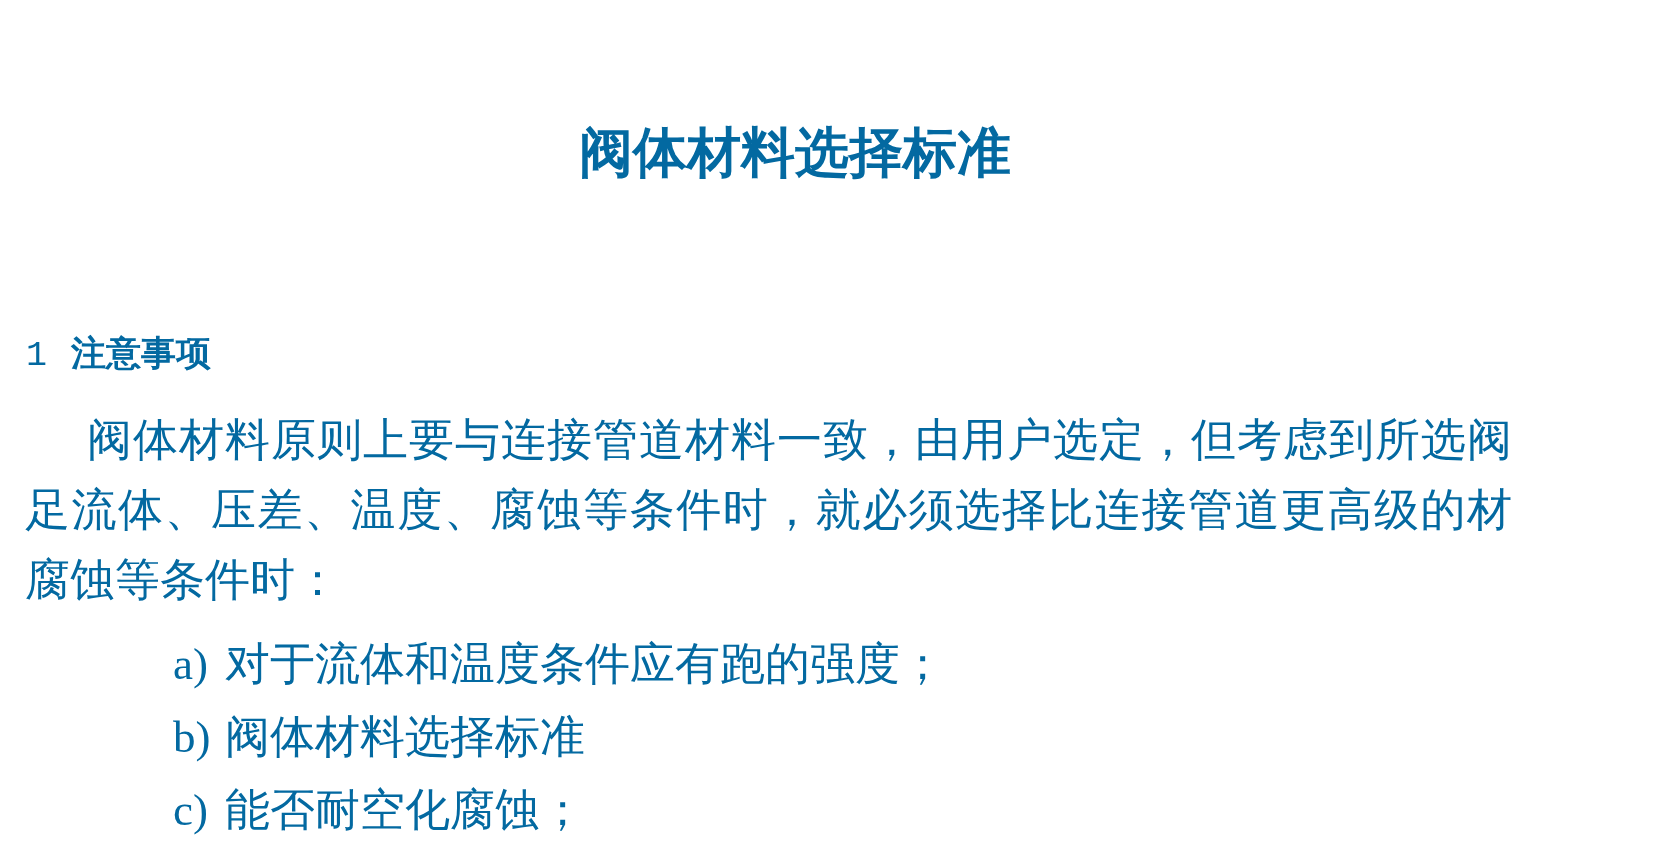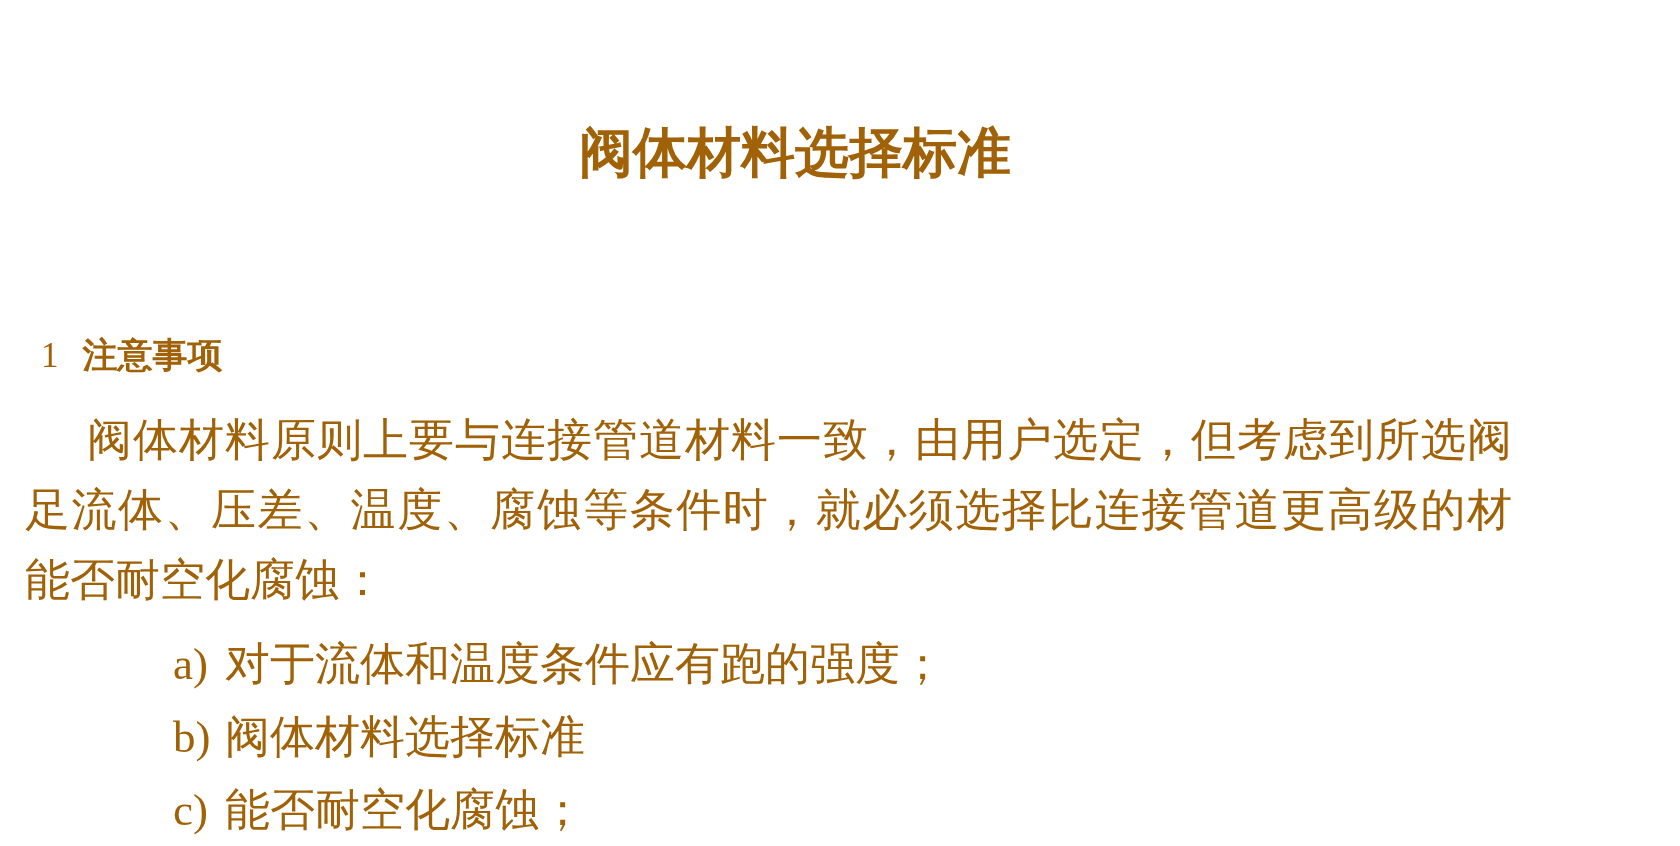--- a/index.html
+++ b/index.html
@@ -5,43 +5,43 @@
   html, body {
     margin: 0;
     padding: 0;
     background: #ffffff;
   }
   .page {
     position: relative;
     width: 1656px;
     height: 846px;
     background: #ffffff;
-    color: #a16207;
+    color: #0369a1;
     overflow: hidden;
     font-family: "Liberation Serif", "DejaVu Serif", serif;
   }
   .doc-title {
     position: absolute;
     top: 110px;
     left: 0;
     width: 1590px;
     margin: 0;
     text-align: center;
     font-family: "Liberation Sans", "DejaVu Sans", sans-serif;
     font-weight: bold;
     font-size: 54px;
     line-height: 84px;
     letter-spacing: 0px;
     white-space: nowrap;
   }
   .section-heading {
     position: absolute;
     top: 334px;
-    left: 41px;
-    font-family: Liberation Serif, serif;
+    left: 26px;
+    font-family: Liberation Mono, monospace;
     font-size: 35px;
     line-height: 44px;
     white-space: nowrap;
   }
   .sec-num {
     font-weight: normal;
     margin-right: 24px;
   }
   .sec-title {
     font-weight: bold;
@@ -93,21 +93,21 @@
 
   <h1 class="doc-title">阀体材料选择标准</h1>
 
   <div class="section-heading">
     <span class="sec-num">1</span><span class="sec-title">注意事项</span>
   </div>
 
   <div class="paragraph">
     <div class="para-line indent justify">阀体材料原则上要与连接管道材料一致，由用户选定，但考虑到所选阀体材料不能满</div>
     <div class="para-line justify">足流体、压差、温度、腐蚀等条件时，就必须选择比连接管道更高级的材料，选择时的基本</div>
-    <div class="para-line">能否耐空化腐蚀：</div>
+    <div class="para-line">腐蚀等条件时：</div>
   </div>
 
   <div class="item-list">
     <div class="list-item">
       <span class="marker">a)</span><span class="item-text">对于流体和温度条件应有跑的强度；</span>
     </div>
     <div class="list-item">
       <span class="marker">b)</span><span class="item-text">阀体材料选择标准</span>
     </div>
     <div class="list-item">

